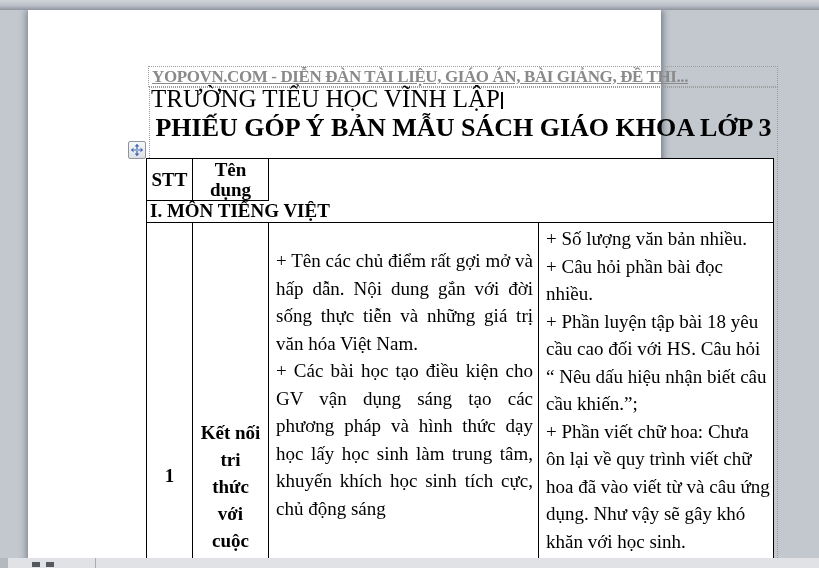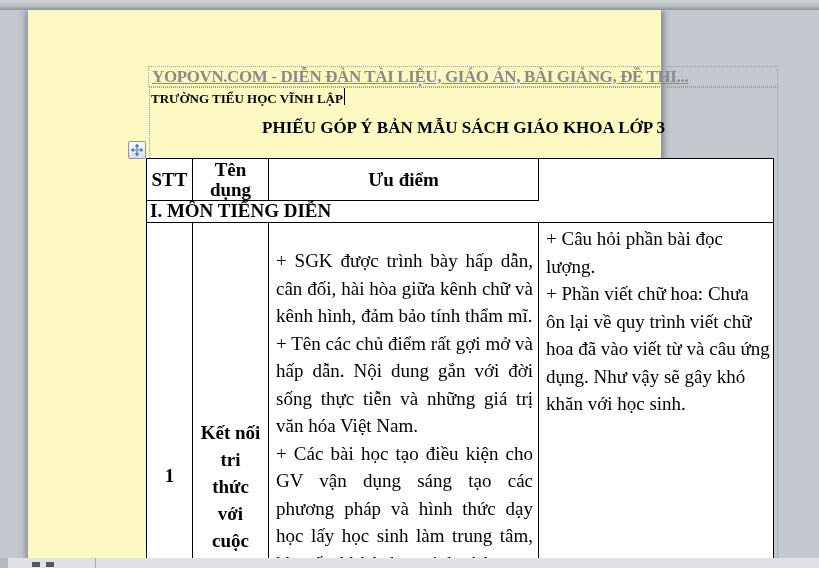--- a/index.html
+++ b/index.html
@@ -10,21 +10,21 @@
     overflow:hidden;
     font-family:"Liberation Serif","DejaVu Serif",serif;
   }
   .top-band{
     position:absolute;left:0;top:0;width:819px;height:10px;
     background:linear-gradient(180deg,#d0d4d9 0%,#bcc1c8 55%,#8e949d 100%);
     z-index:6;
   }
   .page{
     position:absolute;left:28px;top:10px;width:633px;height:558px;
-    background:#fef9c3;
+    background:#ffffff;
     box-shadow:3px 0 6px rgba(60,66,76,.45), -3px 0 6px rgba(60,66,76,.35);
     z-index:1;
   }
   .header-box{
     position:absolute;left:120px;top:56px;width:630px;height:21px;
     border:1px dotted #9d9d9d;
     z-index:2;box-sizing:border-box;
     overflow:hidden;white-space:nowrap;
   }
   .header-text{
@@ -34,30 +34,30 @@
     color:#8a8a8a;text-decoration:underline;
     padding-left:3px;
   }
   .text-boundary{
     position:absolute;left:121px;top:77px;width:629px;height:491px;
     border-left:1px dotted #9d9d9d;border-right:1px dotted #9d9d9d;border-top:1px dotted #9d9d9d;
     box-sizing:border-box;z-index:2;
   }
   .school-line{
     position:absolute;left:123px;top:78px;height:22px;
-    font-size:13px;line-height:22px;font-weight:bold;color:#000;
+    font-size:25px;line-height:22px;font-weight:normal;color:#000;
     z-index:3;white-space:nowrap;
   }
   .caret{
     display:inline-block;width:1.5px;height:17px;background:#000;
     vertical-align:-2px;margin-left:1px;
   }
   .doc-title{
     position:absolute;left:121px;top:106px;width:629px;height:24px;
-    text-align:center;font-size:17px;line-height:24px;font-weight:bold;color:#000;
+    text-align:center;font-size:26px;line-height:24px;font-weight:bold;color:#000;
     z-index:3;
   }
   .move-handle{
     position:absolute;left:100px;top:131px;width:18px;height:18px;
     background:linear-gradient(180deg,#f7f8f9,#dde1e6);
     border:1px solid #8f959e;border-radius:2px;
     box-sizing:border-box;z-index:5;
     display:flex;align-items:center;justify-content:center;
   }
   .doc-table{
@@ -145,41 +145,41 @@
                    M8.2 4 h1.6 v10 h-1.6 Z
                    M4 8.2 v1.6 h10 v-1.6 Z" fill="#3f66b0"></path>
         </svg>
       </span>
     </div>
 
     <div class="doc-table">
 
       <div class="cell th b-r b-b">STT</div>
       <div class="cell th b-r b-b">Tên dụng</div>
-      <div class="cell th b-r b-b">Ưu điểm</div>
 
-      <div class="cell section-cell b-b">I. MÔN TIẾNG DIỄN</div>
+      <div class="cell section-cell b-b">I. MÔN TIẾNG VIỆT</div>
 
       <div class="cell stt-cell b-r">1</div>
 
       <div class="cell tensach-cell b-r">Kết nối
 tri
 thức
 với
 cuộc
 sống</div>
 
       <div class="cell uudiem-cell b-r">
-          <div>+ SGK được trình bày hấp dẫn, cân đối, hài hòa giữa kênh chữ và kênh hình, đảm bảo tính thẩm mĩ.</div>
           <div>+ Tên các chủ điểm rất gợi mở và hấp dẫn. Nội dung gắn với đời sống thực tiễn và những giá trị văn hóa Việt Nam.</div>
           <div>+ Các bài học tạo điều kiện cho GV vận dụng sáng tạo các phương pháp và hình thức dạy học lấy học sinh làm trung tâm, khuyến khích học sinh tích cực, chủ động sáng</div>
         </div>
 
       <div class="cell hanche-cell">
-          <div>+ Câu hỏi phần bài đọc lượng.</div>
+          <div>+ Số lượng văn bản nhiều.</div>
+          <div>+ Câu hỏi phần bài đọc nhiều.</div>
+          <div>+ Phần luyện tập bài 18 yêu cầu cao đối với HS. Câu hỏi “ Nêu dấu hiệu nhận biết câu cầu khiến.”;</div>
           <div>+ Phần viết chữ hoa: Chưa ôn lại về quy trình viết chữ hoa đã vào viết từ và câu ứng dụng. Như vậy sẽ gây khó khăn với học sinh.</div>
         </div>
 
     </div>
   </div>
 
   <div class="bottom-strip">
     <div class="strip-edge"></div>
     <div class="strip-left">
       <div class="strip-glyph g1"></div>

